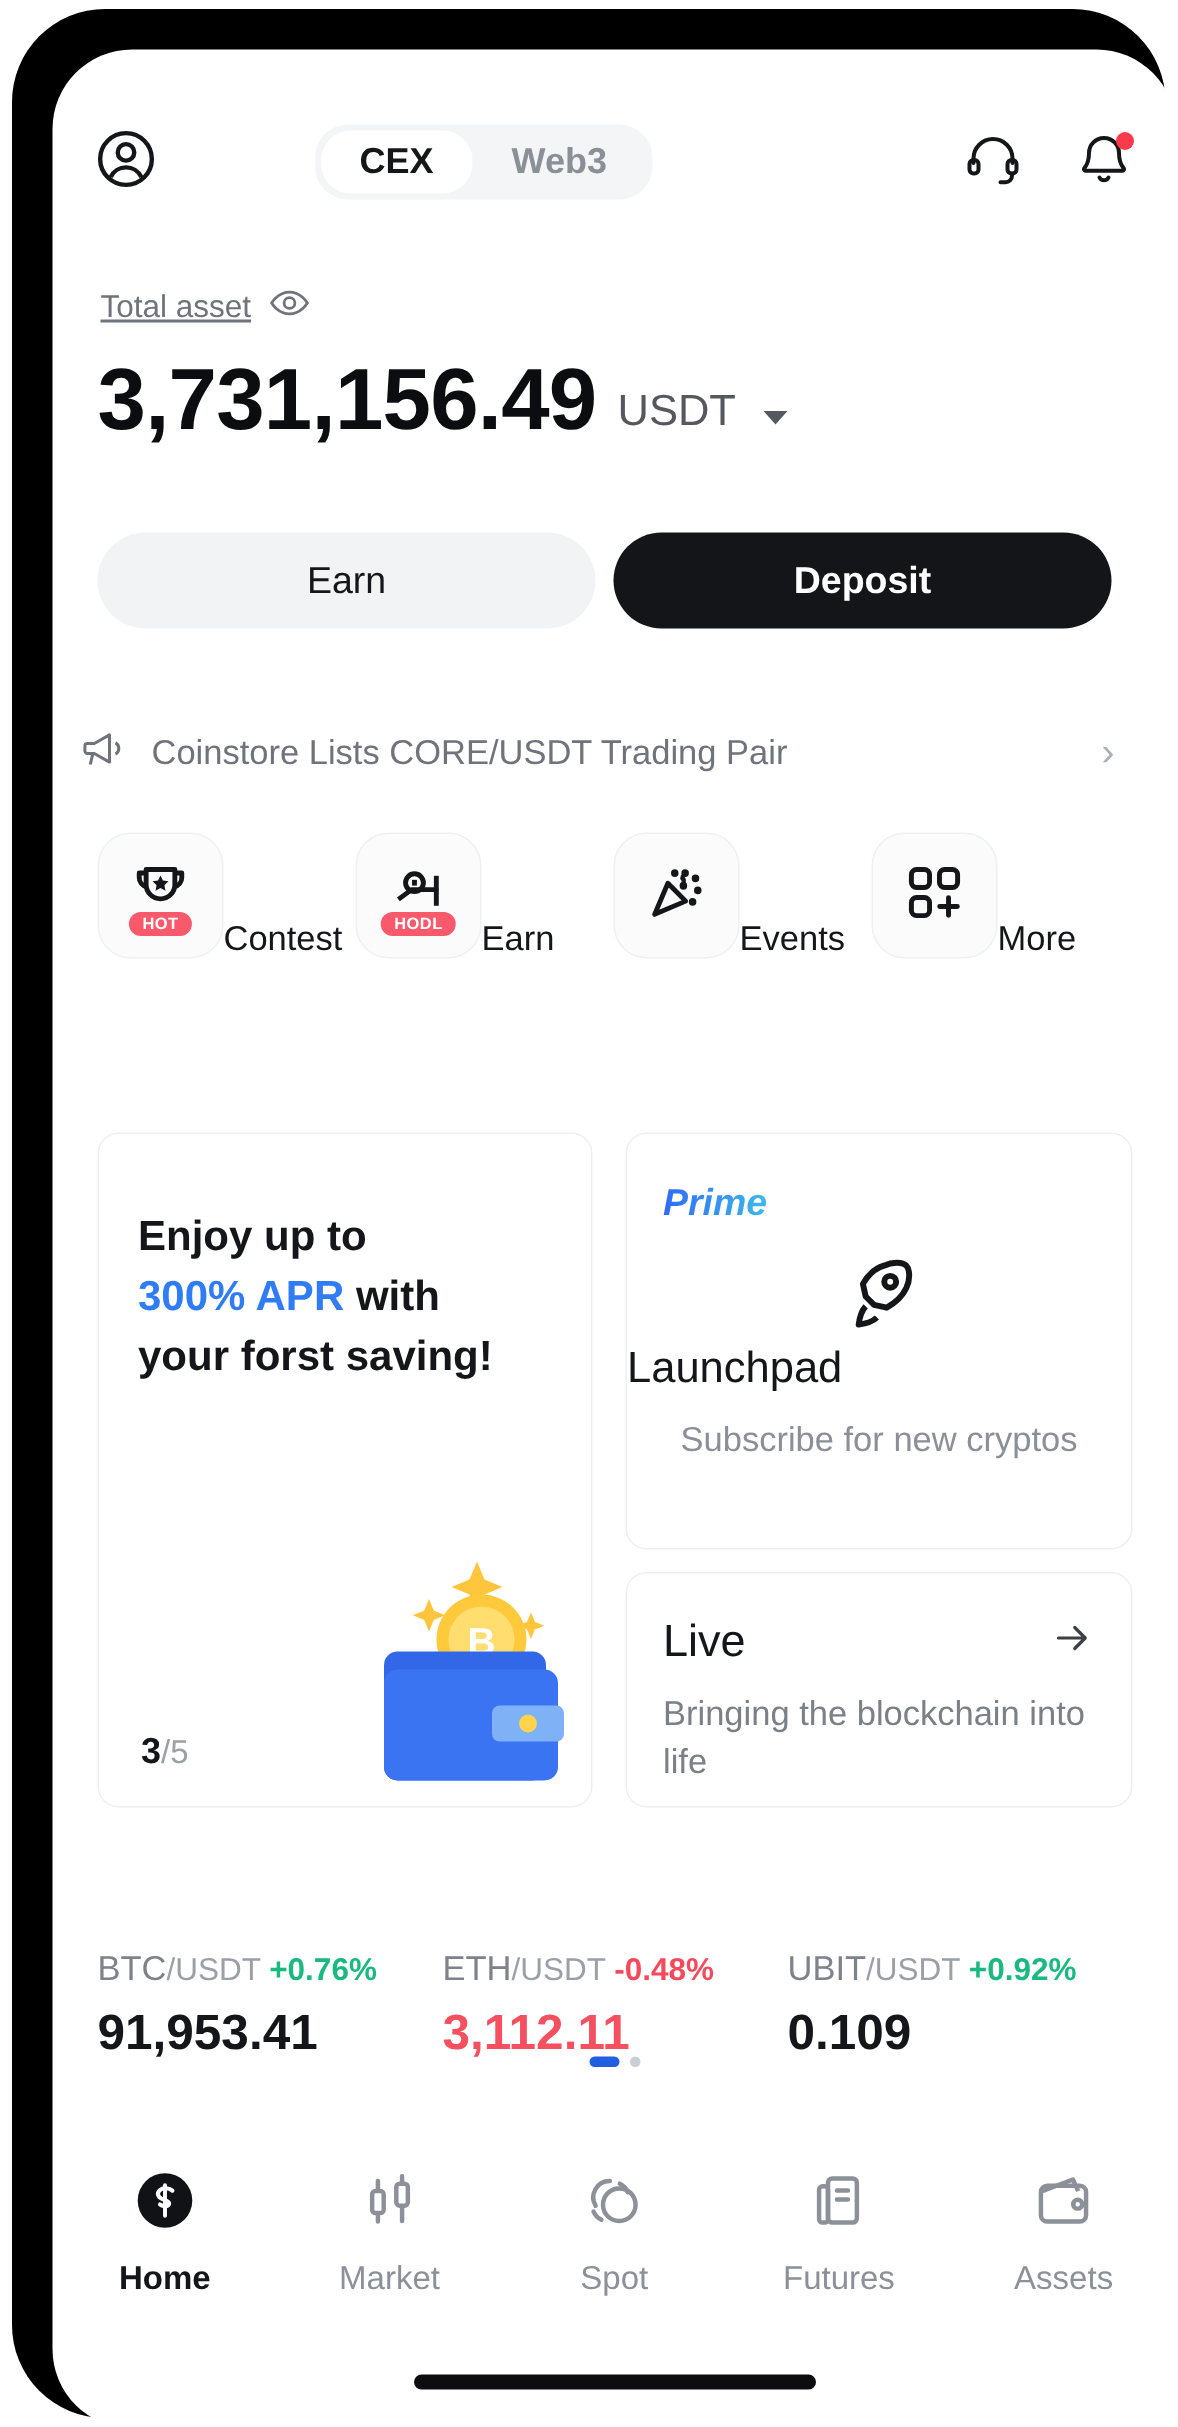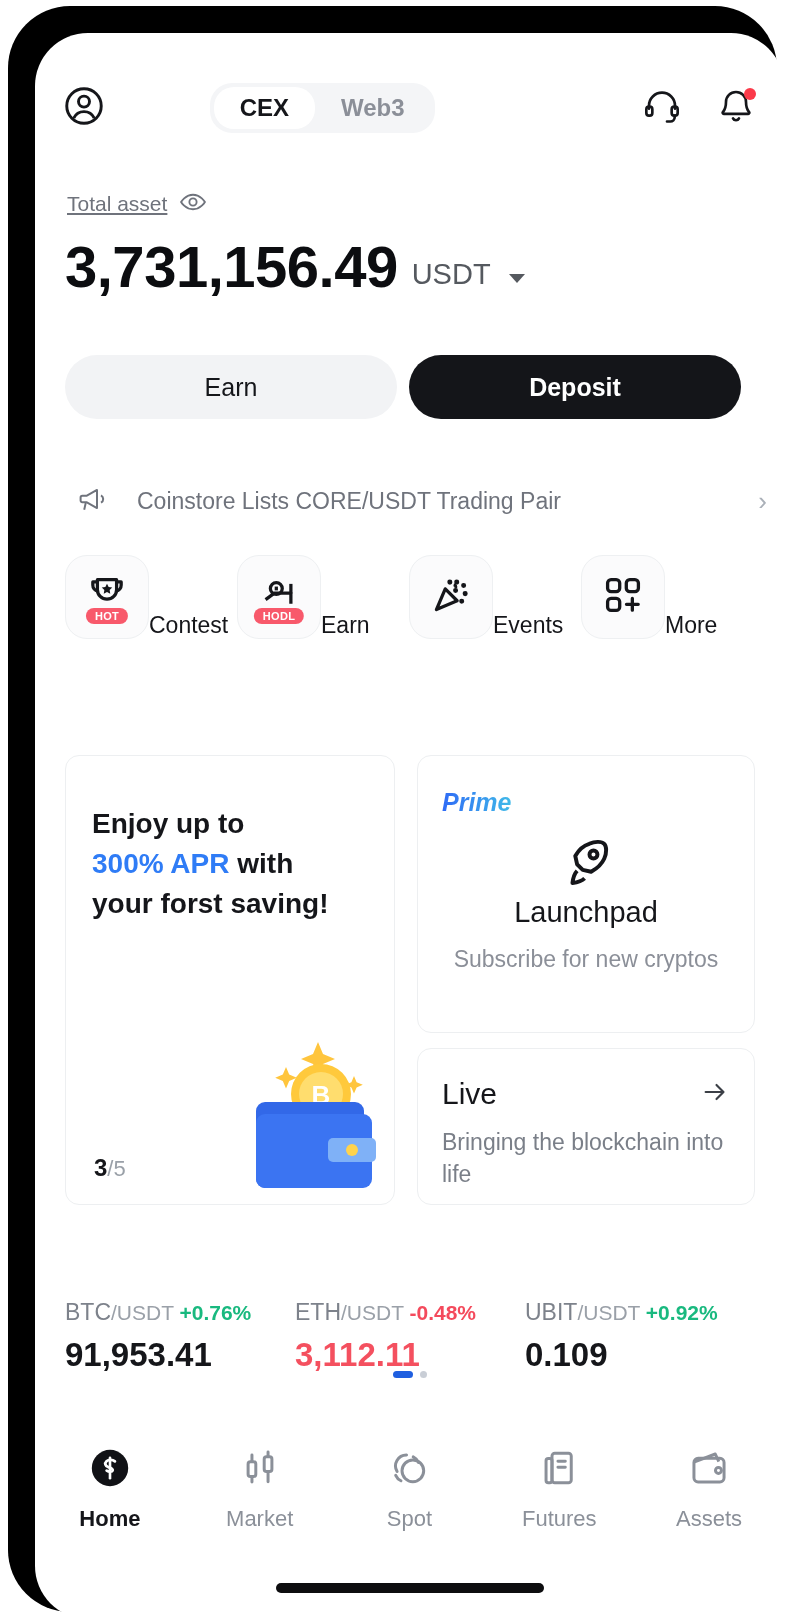--- a/index.html
+++ b/index.html
@@ -86,23 +86,23 @@
     width: 332px; height: 64px;
     border-radius: 34px;
     display: flex; align-items: center; justify-content: center;
     font-size: 25px;
   }
   .btn-earn { background: #f2f3f5; color: #15161a; }
   .btn-deposit { background: #141519; color: #ffffff; font-weight: bold; }
 
   
   .announce {
-    position: absolute; left: 42px; top: 440px;
+    position: absolute; left: 18px; top: 440px;
     width: 690px; height: 56px;
-    display: flex; align-items: center; gap: 28px;
+    display: flex; align-items: center; gap: 16px;
   }
   .announce-text { font-size: 23px; color: #6f737c; flex: 1; }
   .chev { color: #aab0b8; font-size: 26px; }
 
   
   .quick {
     position: absolute; left: 30px; top: 522px;
     width: 690px;
     display: flex;
   }
@@ -160,21 +160,21 @@
   .prime-label {
     position: absolute; left: 24px; top: 32px;
     font-size: 25px; font-weight: bold; font-style: italic;
     background: linear-gradient(90deg, #2f6bf6 0%, #3fb9e8 100%);
     -webkit-background-clip: text; background-clip: text;
     -webkit-text-fill-color: transparent; color: transparent;
   }
   .prime-icon { position: absolute; left: 50%; top: 78px; transform: translateX(-50%); }
   .prime-title {
     position: absolute; left: 0; top: 140px; width: 100%;
-    text-align: center; font-size: 29px; color: #15161a;
+    font-size: 29px; color: #15161a;
   }
   .prime-sub {
     position: absolute; left: 0; top: 186px; width: 100%;
     text-align: center; font-size: 23px; color: #8b8f98; line-height: 1.5;
   }
 
   .live-card {
     position: absolute; left: 382px; top: 1015px;
     width: 338px; height: 157px;
     border: 1px solid #edeff1;

